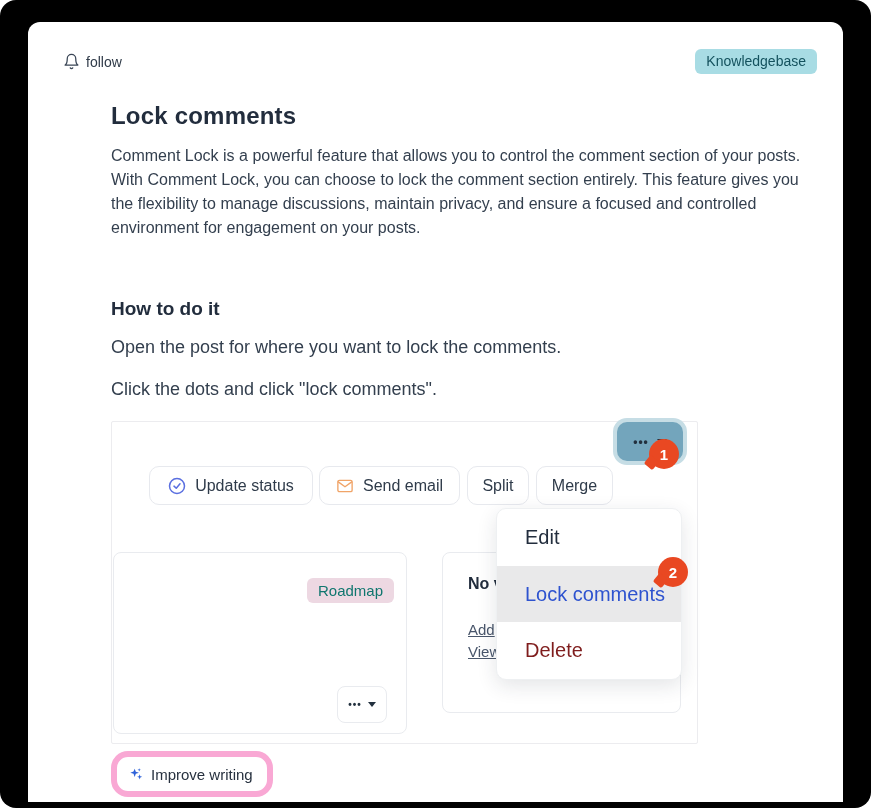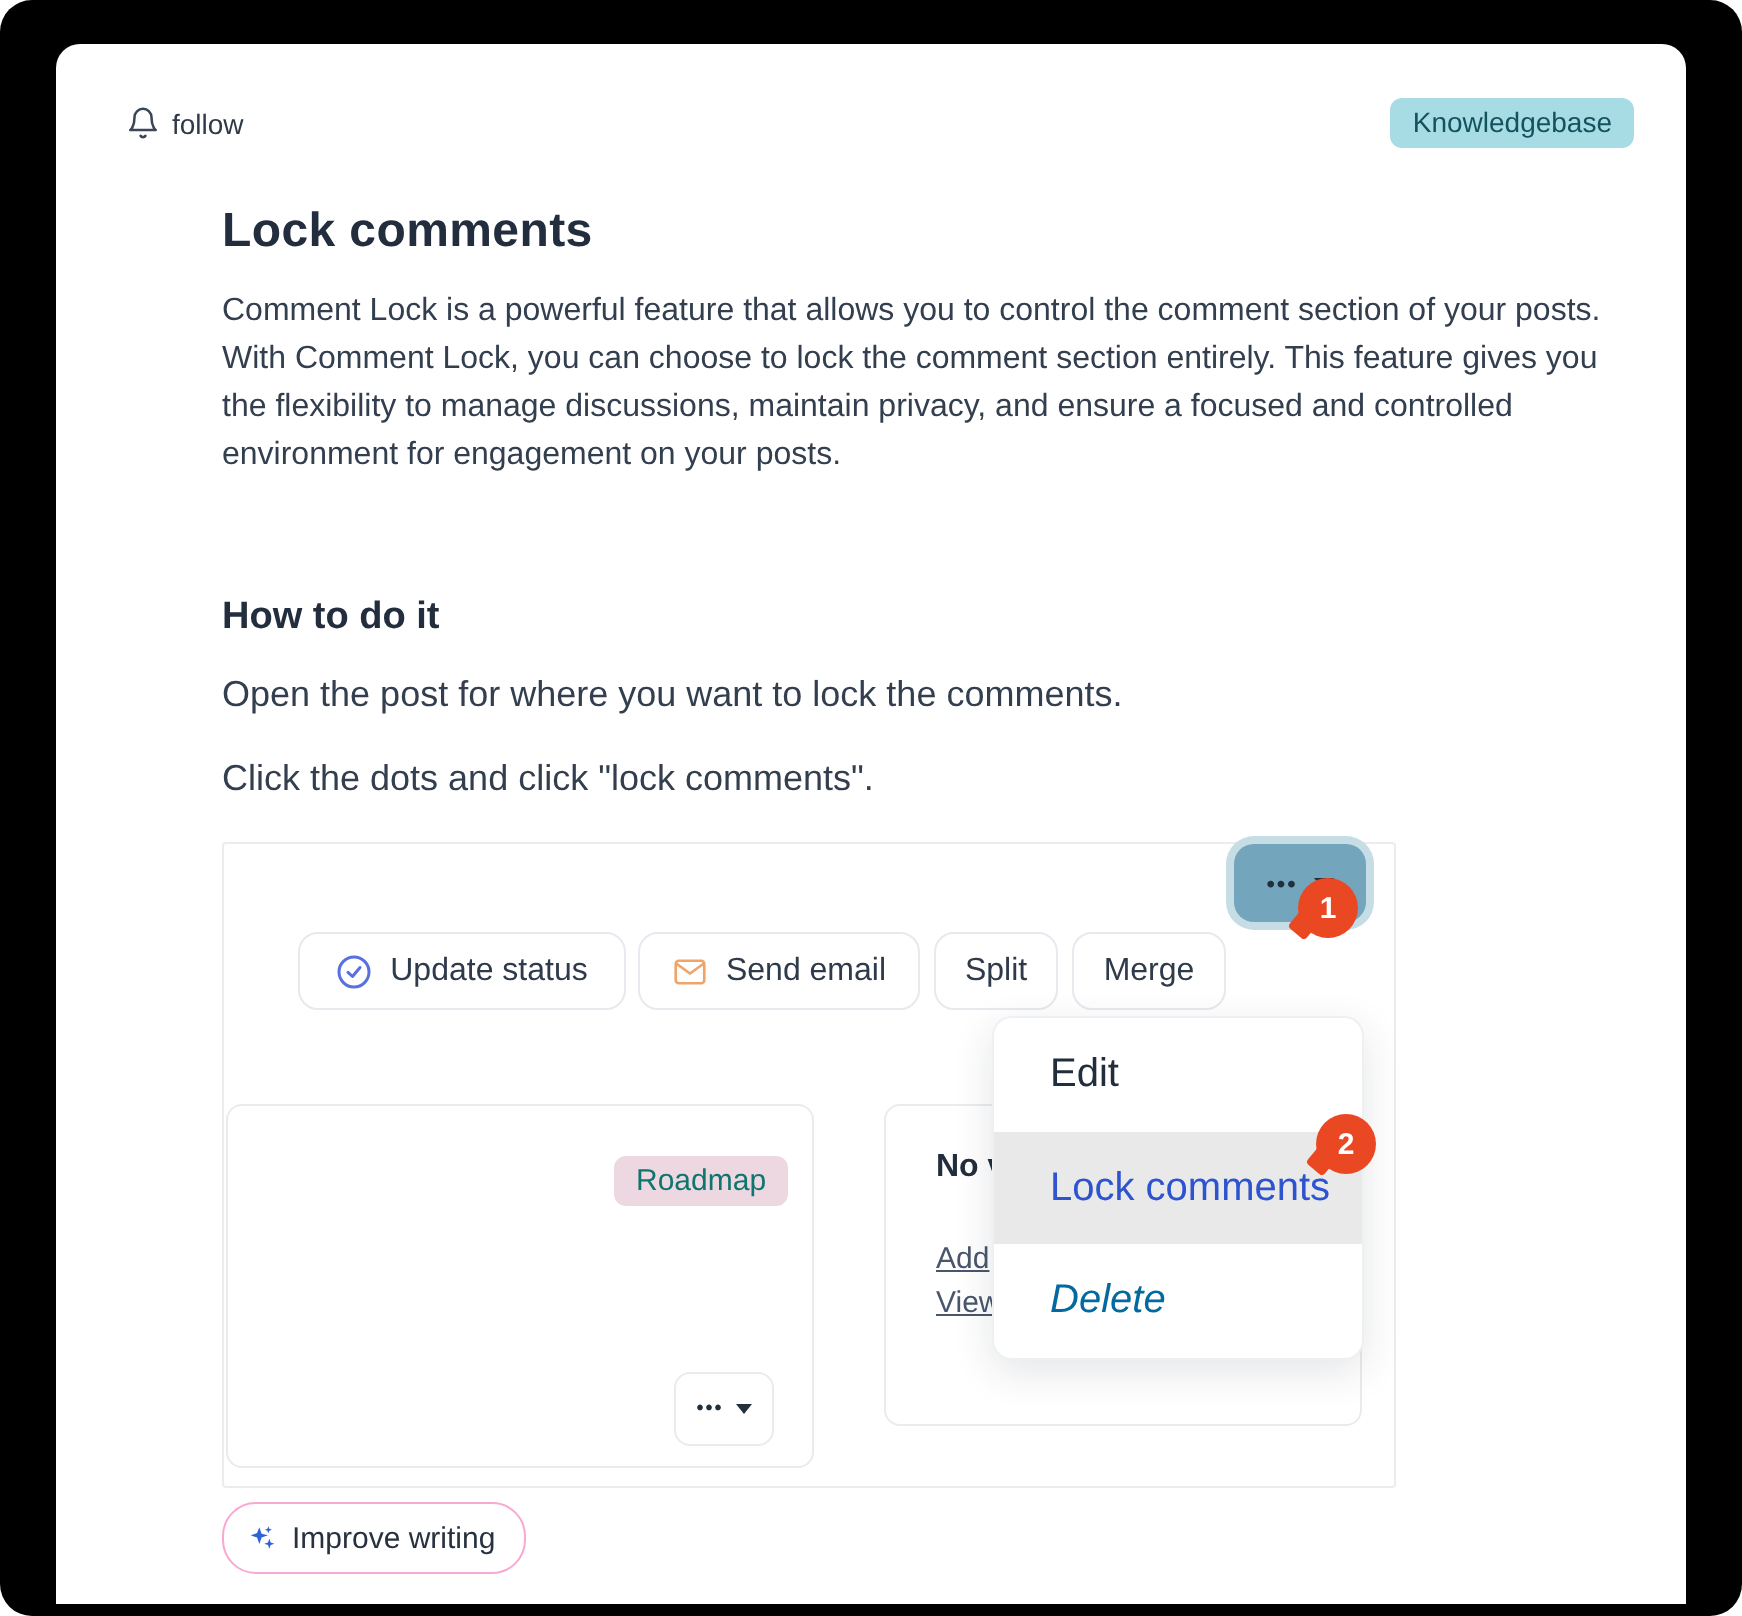--- a/index.html
+++ b/index.html
@@ -56,23 +56,23 @@
   .rc-title{left:25px;top:22px;font-size:16px;font-weight:700;color:#222d3d;white-space:nowrap;}
   .rc-link{left:25px;font-size:15px;color:#49566b;text-decoration:underline;cursor:pointer;white-space:nowrap;}
   .rc-link1{top:68px;} .rc-link2{top:90px;}
   
   .menu{left:384px;top:86px;width:184px;height:170px;background:#fff;border:1px solid #eef0f2;
         border-radius:10px;box-shadow:0 6px 20px rgba(30,40,60,.12);z-index:5;
         display:flex;flex-direction:column;overflow:hidden;}
   .menu-item{flex:1;display:flex;align-items:center;padding-left:28px;font-size:20px;cursor:pointer;}
   .mi-edit{color:#222d3d;}
   .mi-lock{background:#e9e9ea;color:#2e53cf;}
-  .mi-delete{color:#0369a1;font-style:italic;}
+  .mi-delete{color:#7f1d1d;}
   
-  .improve{left:83px;top:729px;height:34px;padding:0 14px 0 11px;border:1px solid #f9a8d4;border-radius:17px;
+  .improve{left:83px;top:729px;height:34px;padding:0 14px 0 11px;border:6px solid #f9a8d4;border-radius:17px;
            background:#fff;display:inline-flex;align-items:center;gap:7px;font-size:15px;color:#27313f;cursor:pointer;}
   svg{display:block;}
 </style>
 </head>
 <body>
 
 <div class="abs frame-bg"></div>
 
 <div class="abs card">
 

